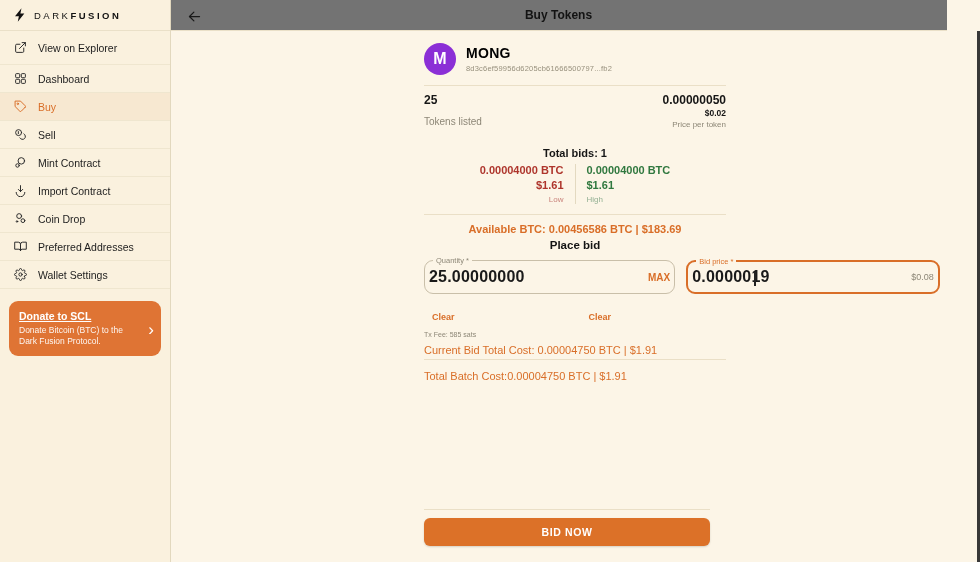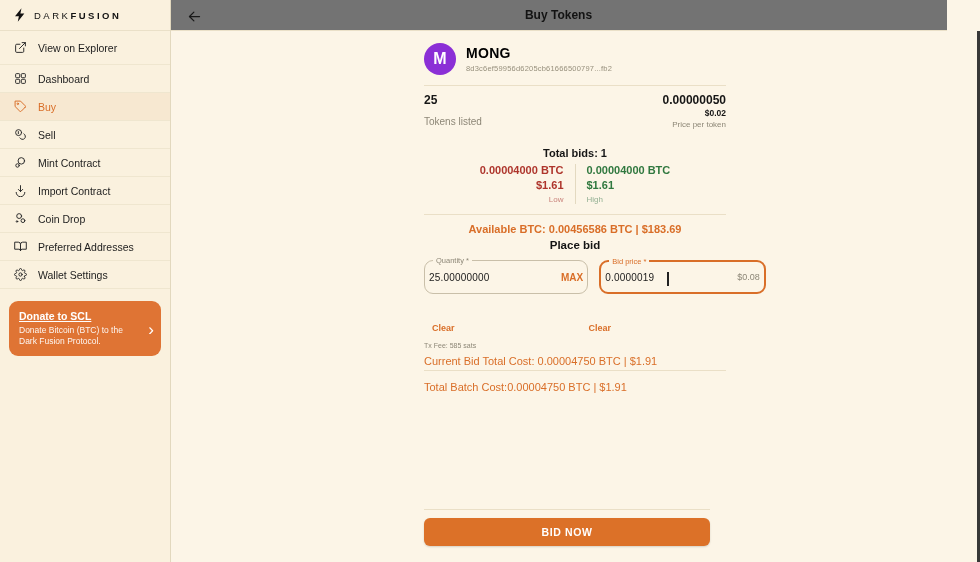--- a/index.html
+++ b/index.html
@@ -61,26 +61,26 @@
   .available-line { text-align:center; font-size:11px; color:#D96E28; margin-top:8px;font-weight:bold; }
   .place-bid-title { text-align:center; font-size:11.5px; font-weight:bold; margin-top:4px; color:#141414; }
 
   .fields-row { display:flex; gap:11px; margin-top:9px; }
   .field { position:relative; flex:1; height:34px; border-radius:9px; display:flex; align-items:center; padding:0 4px; }
   .field.quantity { border:1px solid #C9BFA9; }
   .field.bidprice { border:2px solid #D96E28; }
   .float-label { position:absolute; top:-5px; left:8px; font-size:7.5px; background:#FCF5E7; padding:0 3px; white-space:nowrap; }
   .quantity .float-label { color:#8D8777; }
   .bidprice .float-label { color:#D96E28; }
-  .field input { flex:1; min-width:0; border:none; outline:none; background:transparent; font-family:"Liberation Sans", sans-serif; font-size:10px; font-weight:normal; color:#1a1a1a; letter-spacing:0.2px; }
+  .field input { flex:1; min-width:0; border:none; outline:none; background:transparent; font-family:"Liberation Sans", sans-serif; font-size:16px; font-weight:bold; color:#1a1a1a; letter-spacing:0.2px; }
   .suffix-max { font-size:10px; font-weight:bold; color:#D96E28; cursor:pointer; }
   .suffix-usd { font-size:9px; color:#8D8777; }
   .caret { position:absolute; left:66px; top:10px; width:1.5px; height:14px; background:#222; }
 
-  .clear-row { display:flex; gap:11px; margin-top:23px; }
+  .clear-row { display:flex; gap:11px; margin-top:12px; }
   .clear-half { flex:1; padding-left:8px; }
   .clear-link { font-size:9px; font-weight:bold; color:#D96E28; cursor:pointer; }
 
   .tx-fee { font-size:7px; color:#8D8777; margin-top:7px; }
   .cost-line { font-size:11px; color:#D96E28; }
   .cost-line.first { margin-top:6px; padding-bottom:3px; border-bottom:1px solid #EADFC7; }
   .cost-line.second { margin-top:10px; }
 
   .bottom-area { position:absolute; left:0; right:16px; bottom:16px; }
   .bottom-area .divider { margin:0 0 8px 0; }

